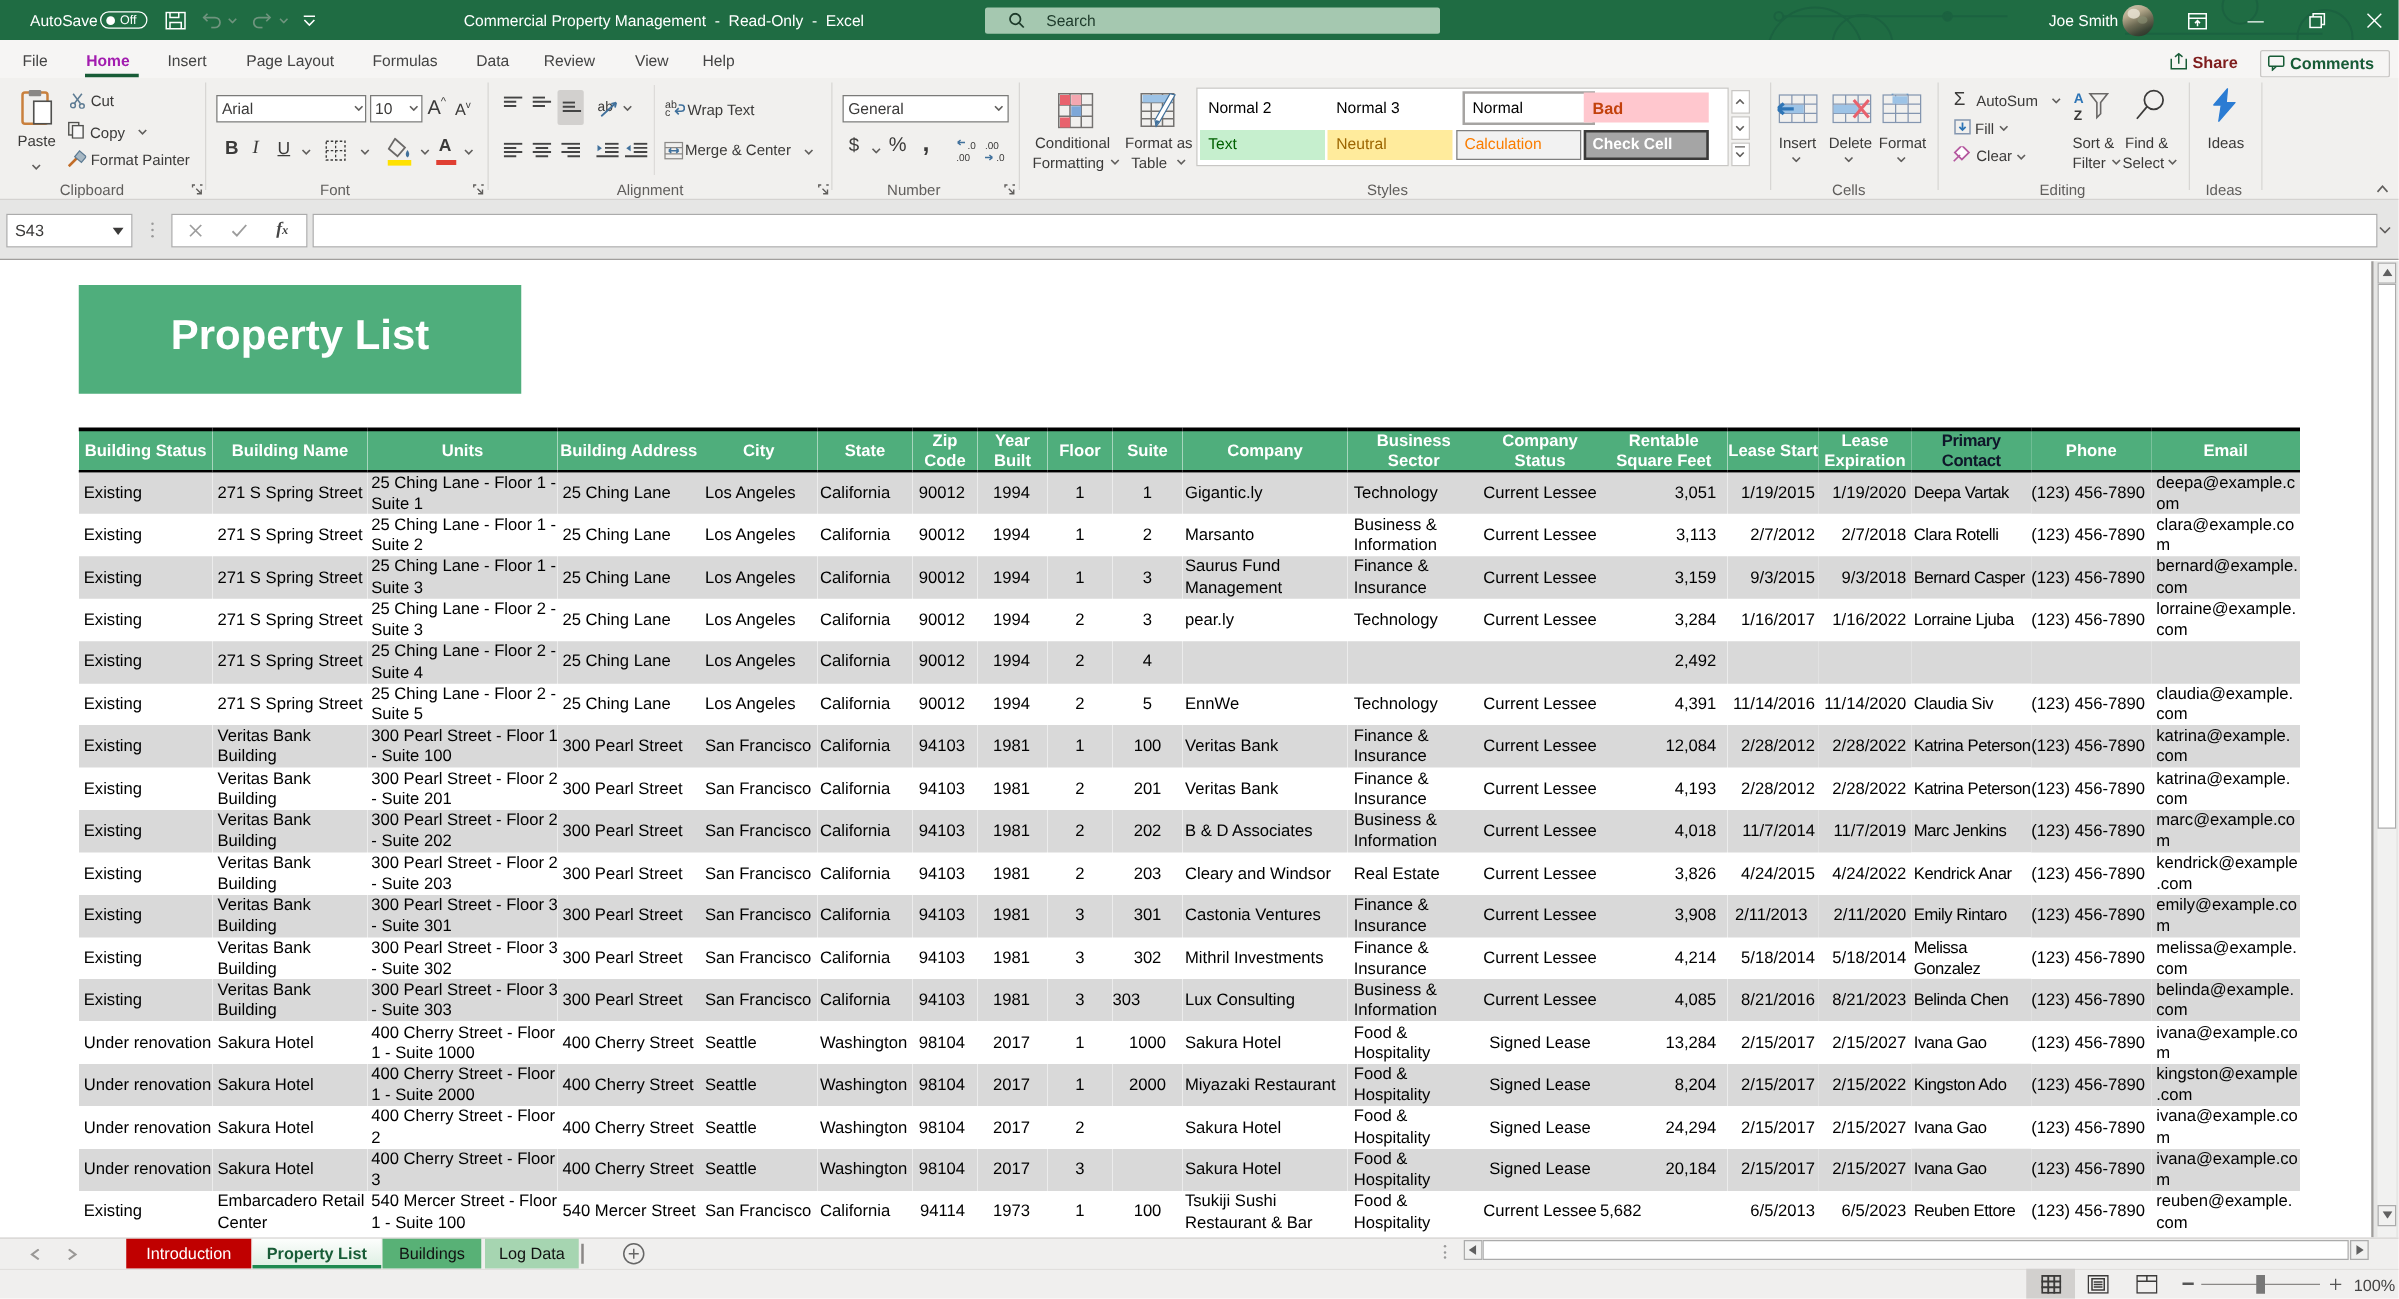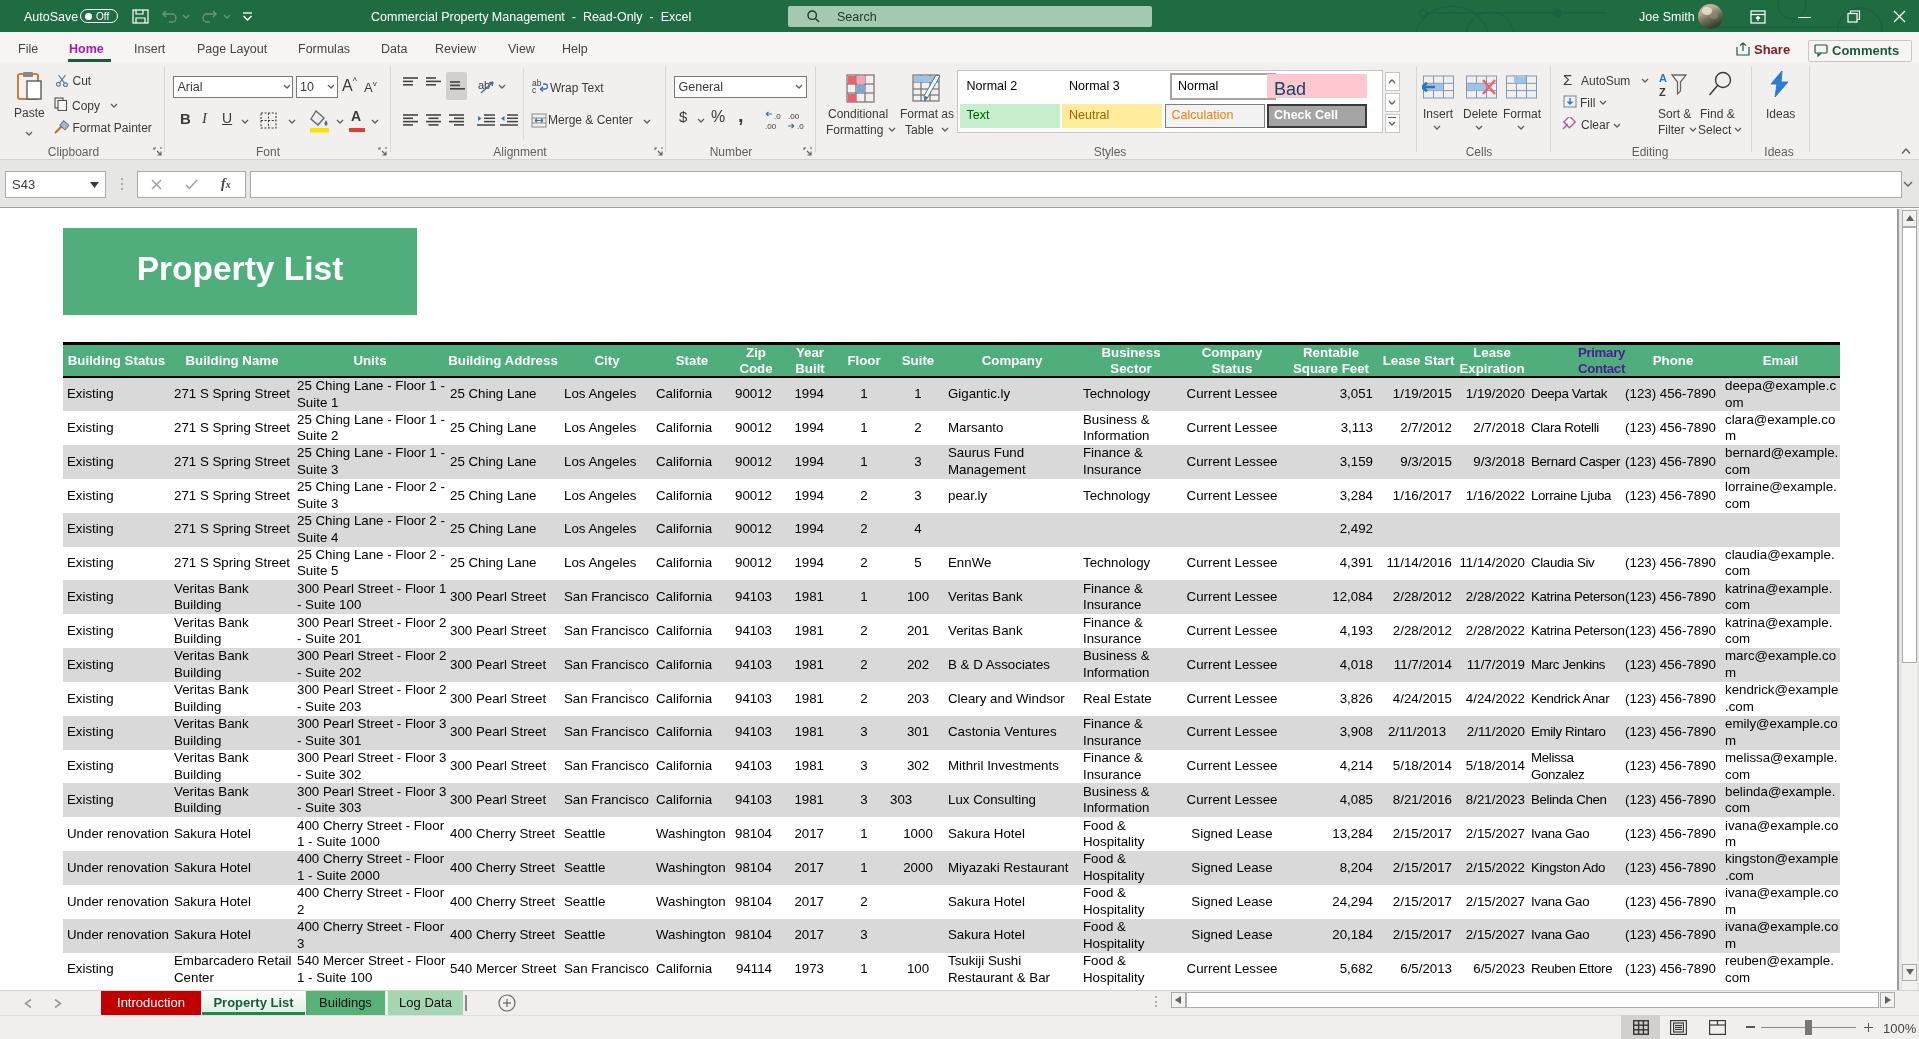--- a/index.html
+++ b/index.html
@@ -391,21 +391,21 @@
     <polyline points="1,1 4.0,4 7,1" fill="none" stroke="#605e5c" stroke-width="1.3"></polyline>
   </svg>
 <div class="a" style="left:957px;top:69.5px;width:426px;height:63px;background:#fff;border:1px solid #c8c6c4"></div>
 <div class="a" style="left:959.5px;top:74px;width:100px;height:24px;background:#fff;"></div>
 <div class="a" style="left:966.5px;top:78.5px;font-size:12.5px;font-weight:400;color:#000">Normal 2</div>
 <div class="a" style="left:1062px;top:74px;width:100px;height:24px;background:#fff;"></div>
 <div class="a" style="left:1069px;top:78.5px;font-size:12.5px;font-weight:400;color:#000">Normal 3</div>
 <div class="a" style="left:1169.5px;top:72.5px;width:106px;height:27px;border:2px solid #a6a4a2;background:#fff"></div>
 <div class="a" style="left:1178px;top:79px;font-size:12.5px;color:#000">Normal</div>
 <div class="a" style="left:1267px;top:74px;width:100px;height:24px;background:#ffc7ce;"></div>
-<div class="a" style="left:1274px;top:78.5px;font-size:18px;font-weight:400;color:#0c4a6e">Bad</div>
+<div class="a" style="left:1274px;top:78.5px;font-size:13px;font-weight:700;color:#c2410c">Bad</div>
 <div class="a" style="left:959.5px;top:103.5px;width:100px;height:24px;background:#c6efce;"></div>
 <div class="a" style="left:966.5px;top:108.0px;font-size:12.5px;font-weight:400;color:#006100">Text</div>
 <div class="a" style="left:1062px;top:103.5px;width:100px;height:24px;background:#ffeb9c;"></div>
 <div class="a" style="left:1069px;top:108.0px;font-size:12.5px;font-weight:400;color:#9c6500">Neutral</div>
 <div class="a" style="left:1164.5px;top:103.5px;width:100px;height:24px;background:#f2f2f2;border:1px solid #7f7f7f;"></div>
 <div class="a" style="left:1171.5px;top:108.0px;font-size:12.5px;font-weight:400;color:#fa7d00">Calculation</div>
 <div class="a" style="left:1267px;top:103.5px;width:100px;height:24px;background:#a5a5a5;border:2px solid #3b3a39;"></div>
 <div class="a" style="left:1274px;top:108.0px;font-size:12.5px;font-weight:700;color:#fff">Check Cell</div>
 <div class="a" style="left:1384.5px;top:72px;width:15px;height:19px;background:#fff;border:1px solid #c8c6c4"></div>
 <div class="a" style="left:1384.5px;top:93px;width:15px;height:19px;background:#fff;border:1px solid #c8c6c4"></div>
@@ -571,21 +571,21 @@
         <td style="text-align:center;color:#fff;font-weight:700;line-height:15.5px">Zip<br>Code</td>
         <td style="text-align:center;color:#fff;font-weight:700;line-height:15.5px">Year<br>Built</td>
         <td style="text-align:center;color:#fff;font-weight:700;line-height:15.5px">Floor</td>
         <td style="text-align:center;color:#fff;font-weight:700;line-height:15.5px">Suite</td>
         <td style="text-align:center;color:#fff;font-weight:700;line-height:15.5px">Company</td>
         <td style="text-align:center;color:#fff;font-weight:700;line-height:15.5px">Business<br>Sector</td>
         <td style="text-align:center;color:#fff;font-weight:700;line-height:15.5px">Company<br>Status</td>
         <td style="text-align:center;color:#fff;font-weight:700;line-height:15.5px">Rentable<br>Square Feet</td>
         <td style="text-align:center;color:#fff;font-weight:700;line-height:15.5px">Lease Start</td>
         <td style="text-align:center;color:#fff;font-weight:700;line-height:15.5px">Lease<br>Expiration</td>
-        <td style="text-align:right;color:#4c1d95;font-weight:700;line-height:15.5px">Primary<br>Contact</td>
+        <td style="text-align:center;color:#0f172a;font-weight:700;line-height:15.5px">Primary<br>Contact</td>
         <td style="text-align:center;color:#fff;font-weight:700;line-height:15.5px">Phone</td>
         <td style="text-align:center;color:#fff;font-weight:700;line-height:15.5px">Email</td>
       </tr>
       <tr style="height:33.85px;background:#d9d9d9">
         <td style="text-align:left;padding-left:4px">Existing</td>
         <td style="text-align:left;padding-left:4px">271 S Spring Street</td>
         <td style="text-align:left;padding-left:3px">25 Ching Lane - Floor 1 -<br>Suite 1</td>
         <td style="text-align:left;padding-left:4px">25 Ching Lane</td>
         <td style="text-align:left;padding-left:4px">Los Angeles</td>
         <td style="text-align:left;padding-left:2px">California</td>
@@ -946,21 +946,21 @@
         <td style="text-align:left;padding-left:4px">540 Mercer Street</td>
         <td style="text-align:left;padding-left:4px">San Francisco</td>
         <td style="text-align:left;padding-left:2px">California</td>
         <td style="text-align:right;padding-right:10px">94114</td>
         <td style="text-align:right;padding-right:14px">1973</td>
         <td style="text-align:center">1</td>
         <td style="text-align:center">100</td>
         <td style="text-align:left;padding-left:2px">Tsukiji Sushi<br>Restaurant &amp; Bar</td>
         <td style="text-align:left;padding-left:5px">Food &amp;<br>Hospitality</td>
         <td style="text-align:center">Current Lessee</td>
-        <td style="text-align:right;padding-right:9px">5,682</td>
+        <td style="text-align:left;padding-right:9px">5,682</td>
         <td style="text-align:right;padding-right:3px">6/5/2013</td>
         <td style="text-align:right;padding-right:4px">6/5/2023</td>
         <td style="text-align:left;padding-left:2px">Reuben Ettore</td>
         <td style="text-align:right;padding-right:5px">(123) 456-7890</td>
         <td style="text-align:left;padding-left:4px">reuben@example.<br>com</td>
       </tr>
     </tbody>
   </table>
 <div class="a" style="left:1897px;top:209px;width:1.5px;height:781px;background:#9f9d9b"></div>
 <div class="a" style="left:1898.5px;top:209px;width:20.5px;height:781px;background:#e6e6e5"></div>

